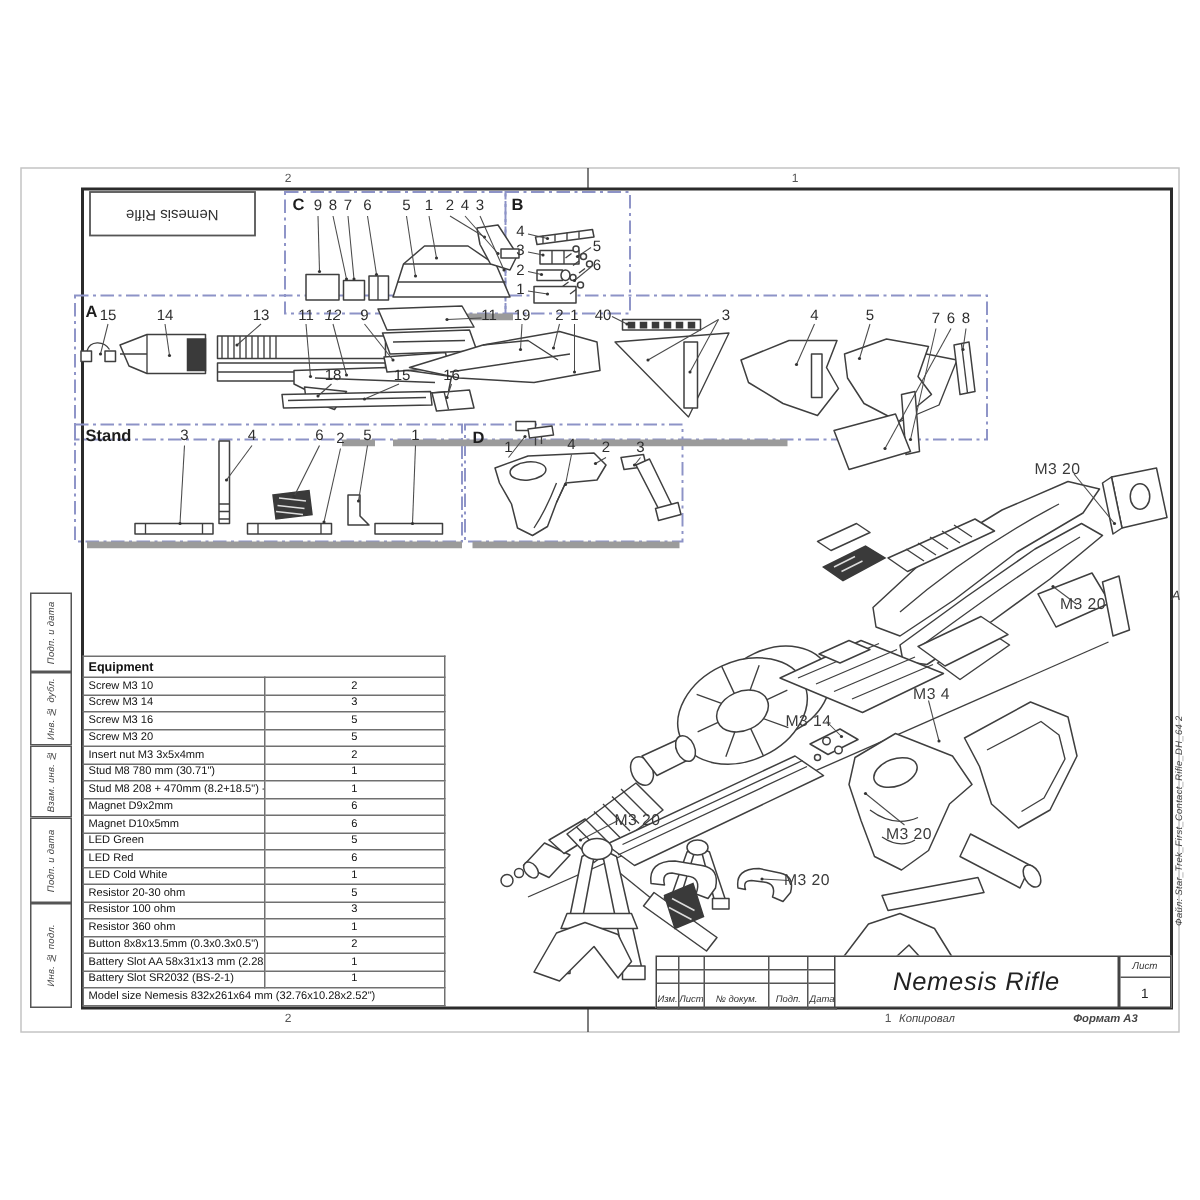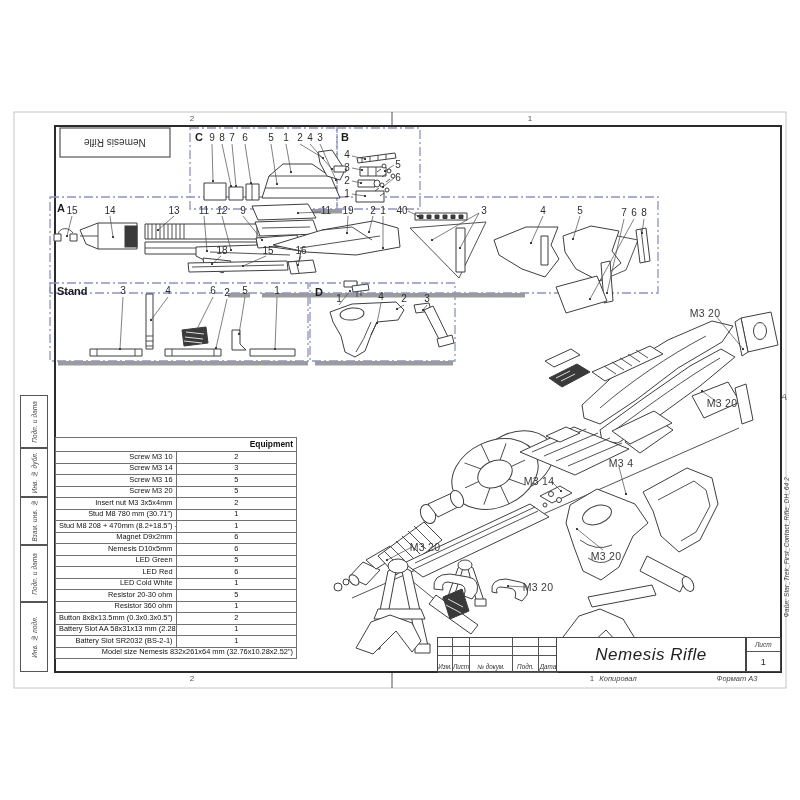--- a/index.html
+++ b/index.html
@@ -22,22 +22,22 @@
   .seclabel{position:absolute;font-size:11px;font-weight:bold;line-height:1;color:#1d1d1d;}
   .zone{position:absolute;transform:translateX(-50%);font-size:8px;line-height:1;color:#555;}
   .gost-it{font-style:italic;font-size:7.5px;color:#444;}
   .corner-box{position:absolute;left:60px;top:128px;width:110px;height:29px;
       display:flex;align-items:center;justify-content:center;}
   .corner-box span{transform:rotate(180deg);font-size:10px;color:#333;}
   
   #equip{position:absolute;left:55px;top:437px;width:242px;border-collapse:collapse;
       table-layout:fixed;font-size:7.4px;line-height:1.15;color:#111;}
   #equip td,#equip th{border:1px solid #707070;padding:0 3px;height:10.5px;
-      overflow:hidden;white-space:nowrap;text-align:right;font-weight:normal;}
-  #equip th{font-weight:bold;font-size:8.4px;text-align:right;height:13px;}
+      overflow:hidden;white-space:nowrap;text-align:left;font-weight:normal;}
+  #equip th{font-weight:bold;font-size:8.4px;text-align:left;height:13px;}
   #equip td.qty{width:60px;text-align:center;}
   
   .tb{position:absolute;border:1.4px solid #444;box-sizing:border-box;background:#fff;}
   #tb-grid{left:437px;top:637px;width:120px;height:35px;display:grid;
       grid-template-columns:15px 17px 43px 26px 19px;grid-template-rows:9px 9px 17px;}
   #tb-grid div{border-right:1px solid #555;border-bottom:1px solid #555;
       display:flex;align-items:flex-end;justify-content:center;overflow:hidden;}
   #tb-grid div span{font-size:6.3px;font-style:italic;color:#333;padding-bottom:2px;white-space:nowrap;}
   #tb-title{left:556px;top:637px;width:190px;height:35px;display:flex;align-items:center;justify-content:center;}
   #tb-title span{font-size:17px;font-style:italic;color:#222;letter-spacing:.5px;}
@@ -435,38 +435,42 @@
         </tr>
         <tr>
           <td>Stud M8 208 + 470mm (8.2+18.5") - Alt. version</td>
           <td class="qty">1</td>
         </tr>
         <tr>
           <td>Magnet D9x2mm</td>
           <td class="qty">6</td>
         </tr>
         <tr>
-          <td>Nemesis D10x5mm</td>
+          <td>Magnet D10x5mm</td>
           <td class="qty">6</td>
         </tr>
         <tr>
           <td>LED Green</td>
           <td class="qty">5</td>
         </tr>
         <tr>
           <td>LED Red</td>
           <td class="qty">6</td>
         </tr>
         <tr>
           <td>LED Cold White</td>
           <td class="qty">1</td>
         </tr>
         <tr>
           <td>Resistor 20-30 ohm</td>
           <td class="qty">5</td>
+        </tr>
+        <tr>
+          <td>Resistor 100 ohm</td>
+          <td class="qty">3</td>
         </tr>
         <tr>
           <td>Resistor 360 ohm</td>
           <td class="qty">1</td>
         </tr>
         <tr>
           <td>Button 8x8x13.5mm (0.3x0.3x0.5")</td>
           <td class="qty">2</td>
         </tr>
         <tr>
@@ -512,20 +516,20 @@
     </div>
 <div id="tb-title" class="tb">
   <span>Nemesis Rifle</span>
 </div>
 <div id="tb-sheet" class="tb">
   <div class="hd">Лист</div>
   <div class="val">1</div>
 </div>
 
 <span class="zone gost-it" style="left:618px;top:675px;">Копировал</span>
-<span class="zone gost-it" style="left:737px;top:675px;">Формат А3</span>
+<span class="zone gost-it" style="left:737px;top:675px;font-weight:bold;">Формат А3</span>
 
 <div id="file-label">
   <span class="vlabel">Файл: Star_Trek_First_Contact_Rifle_DH_64 2</span>
 </div>
 <span id="zone-a">A</span>
 
 </div>
 
 </body></html>

